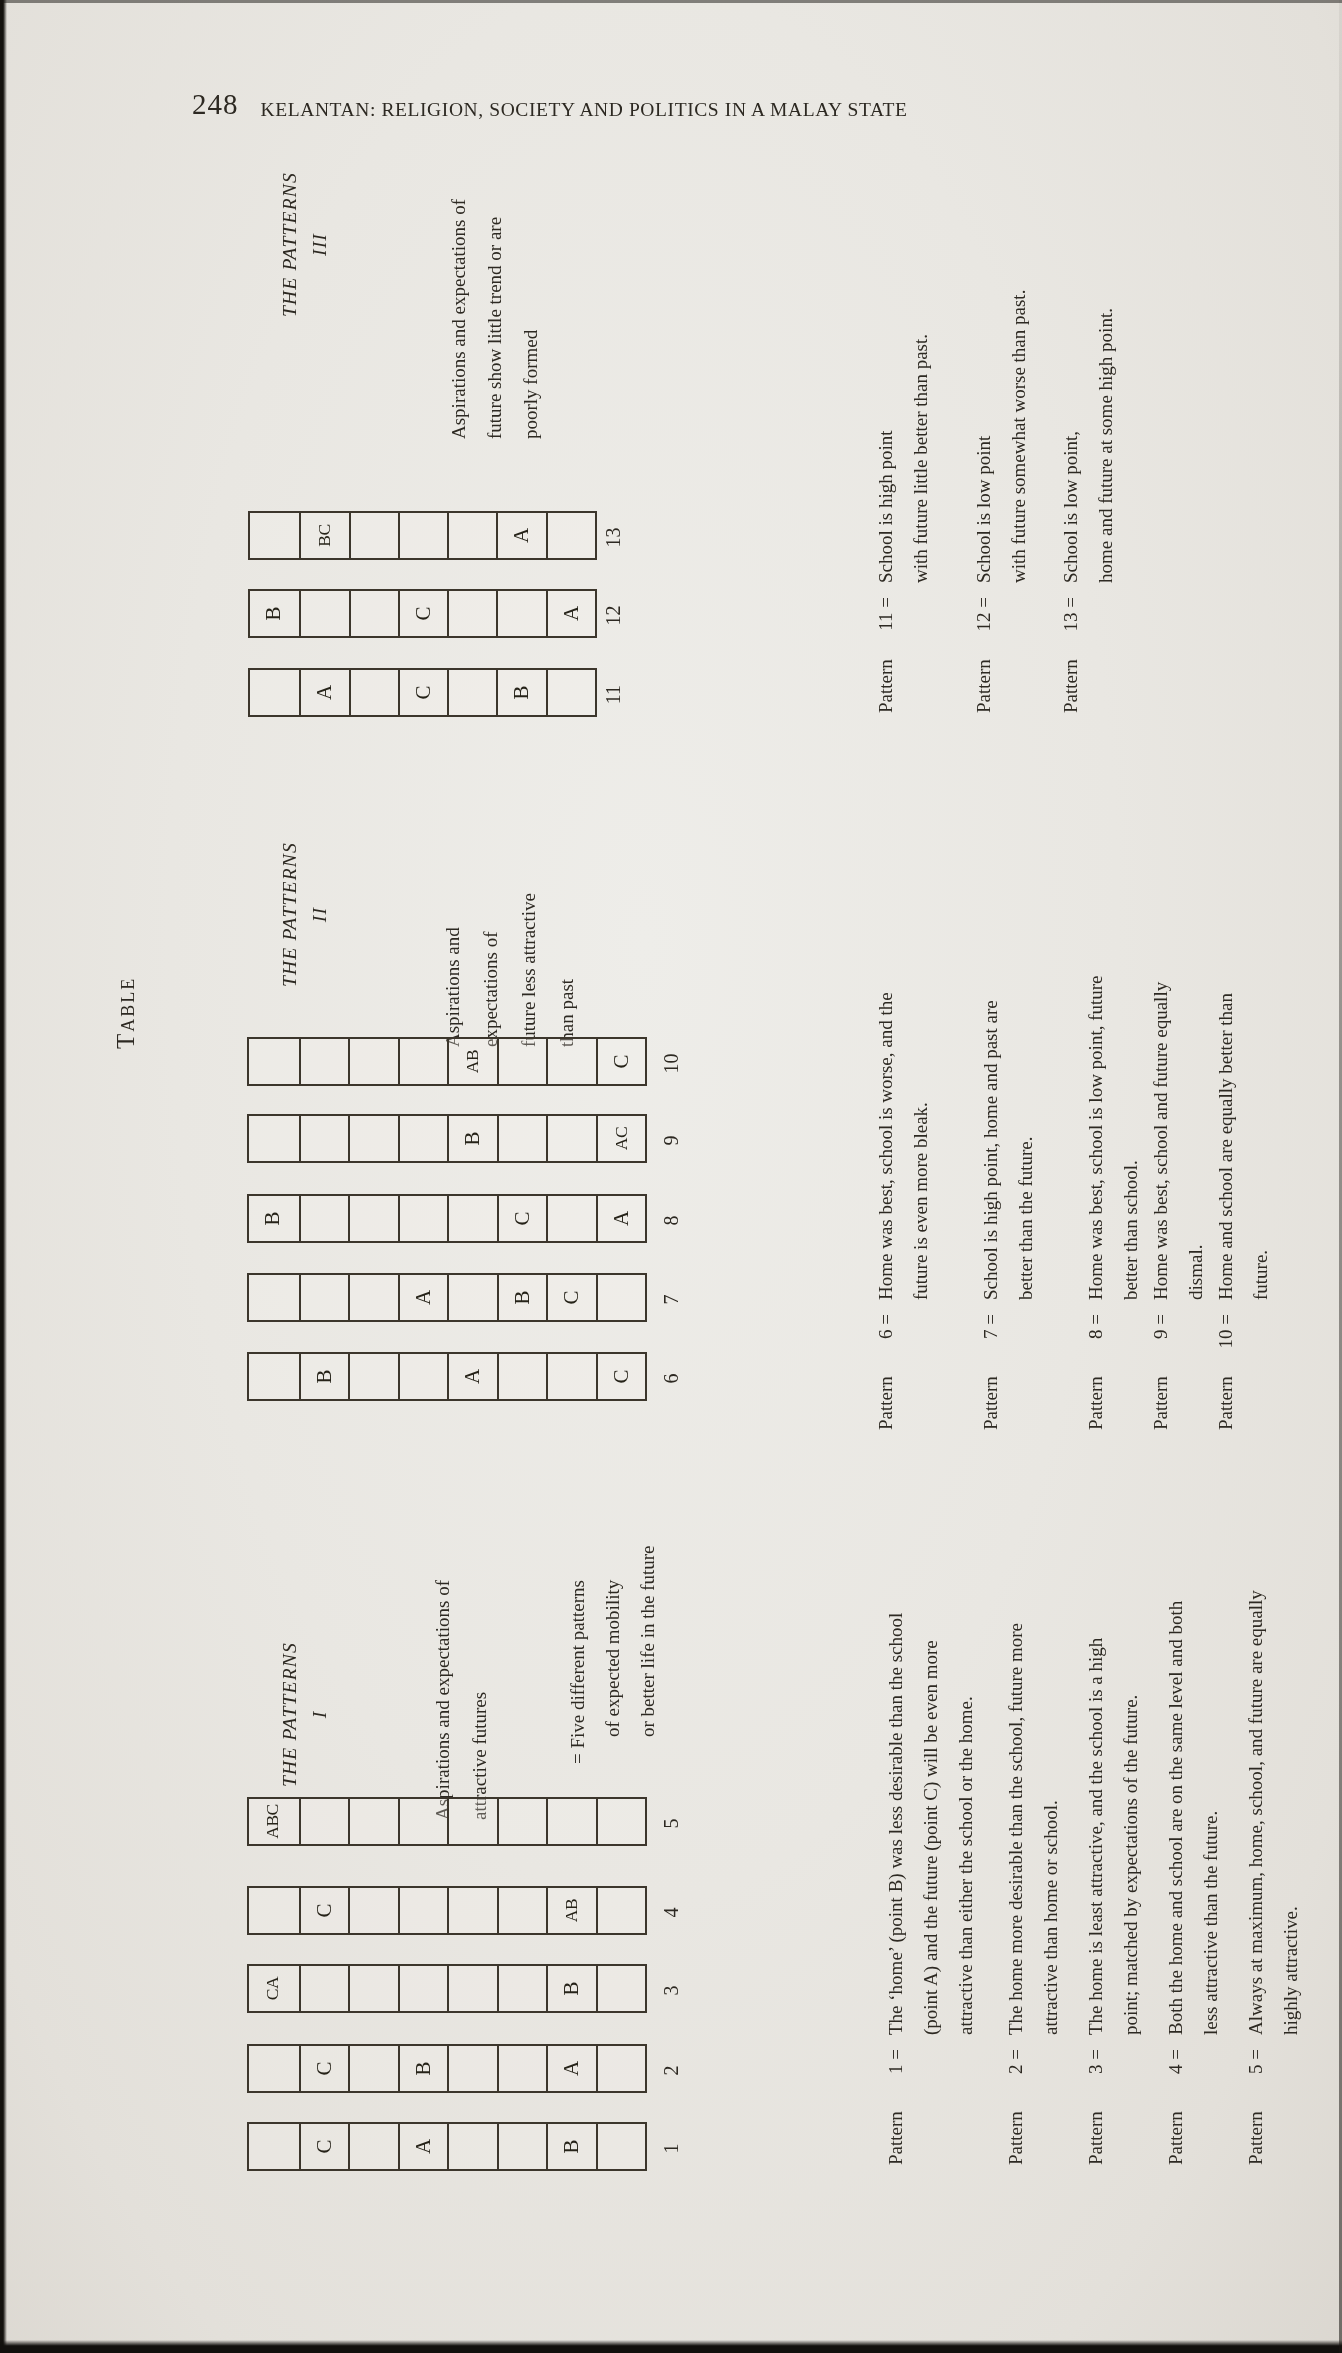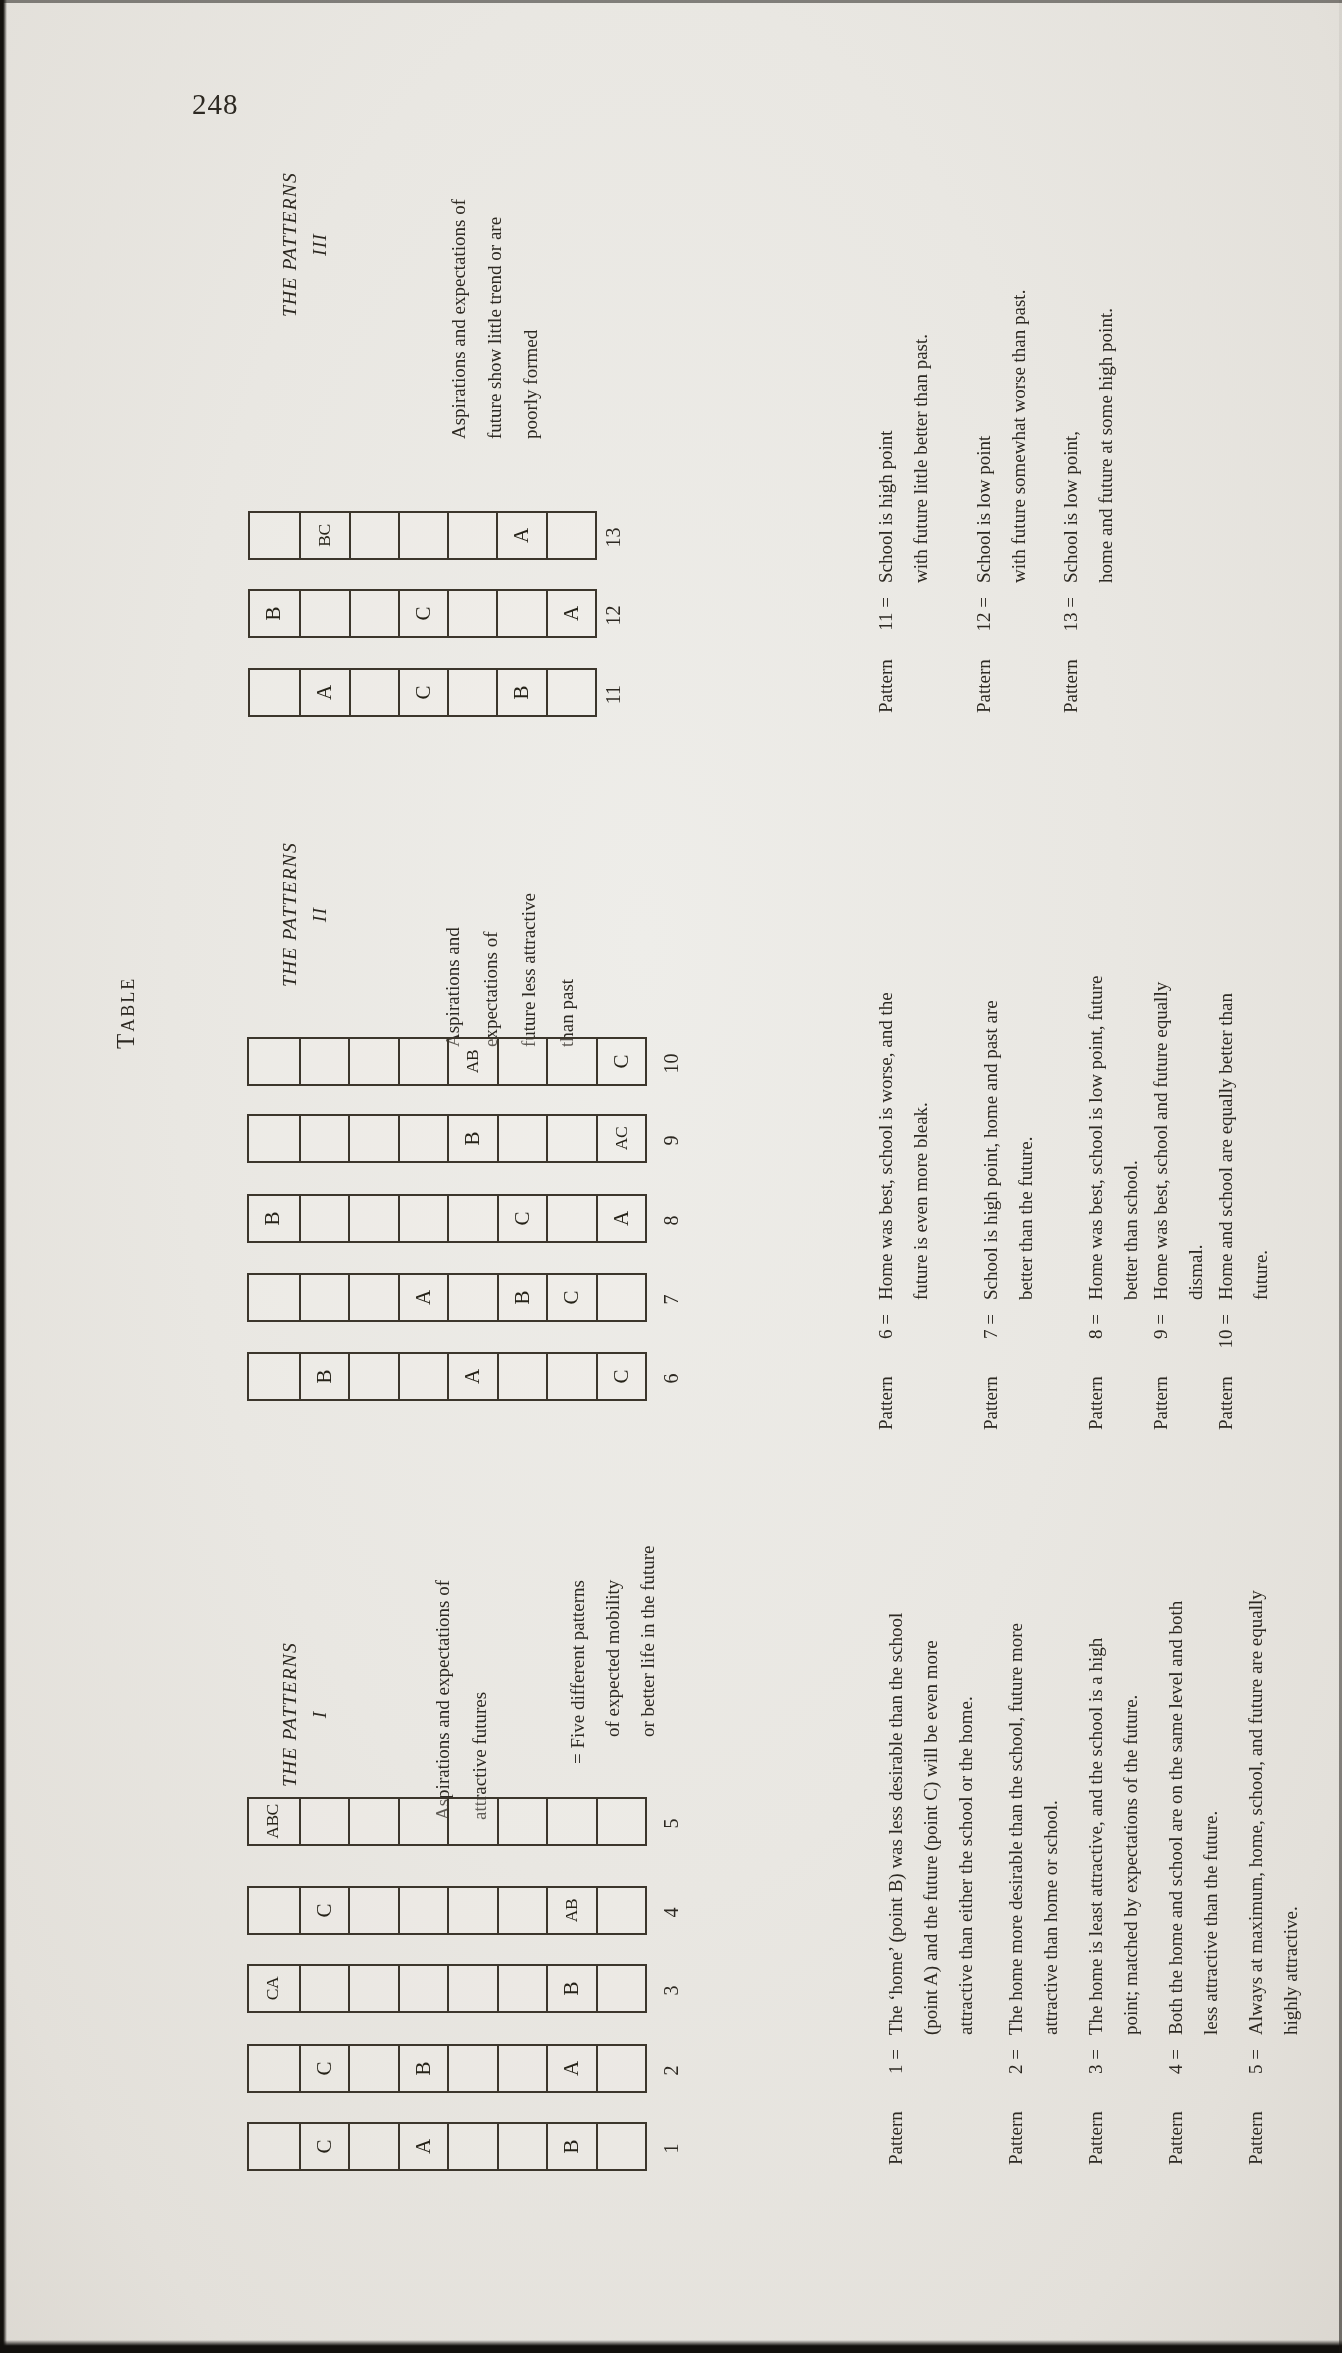--- a/index.html
+++ b/index.html
@@ -41,20 +41,21 @@
   .desc-prefix{display:inline-flex;width:116px;justify-content:space-between;margin-right:14px;}
   .desc-cont{padding-left:130px;}
   .cont-ind{padding-left:27px;}
 </style>
 </head>
 <body>
 
 <div class="page">
   <div class="pg-header">
     <span class="pg-num">248</span>
+    <span class="pg-title">KELANTAN: RELIGION, SOCIETY AND POLITICS IN A MALAY STATE</span>
   </div>
 
   <div class="rot" id="rot">
     <div class="abs table-title" style="left:1301px;top:2px;">Table</div>
 
     <div class="abs sec-heading" style="left:548px;top:166px;width:175px;">
       <div>THE PATTERNS</div>
       <div class="heading-num">I</div>
     </div>
     <div class="abs" style="left:530px;top:314px;line-height:37px;">

